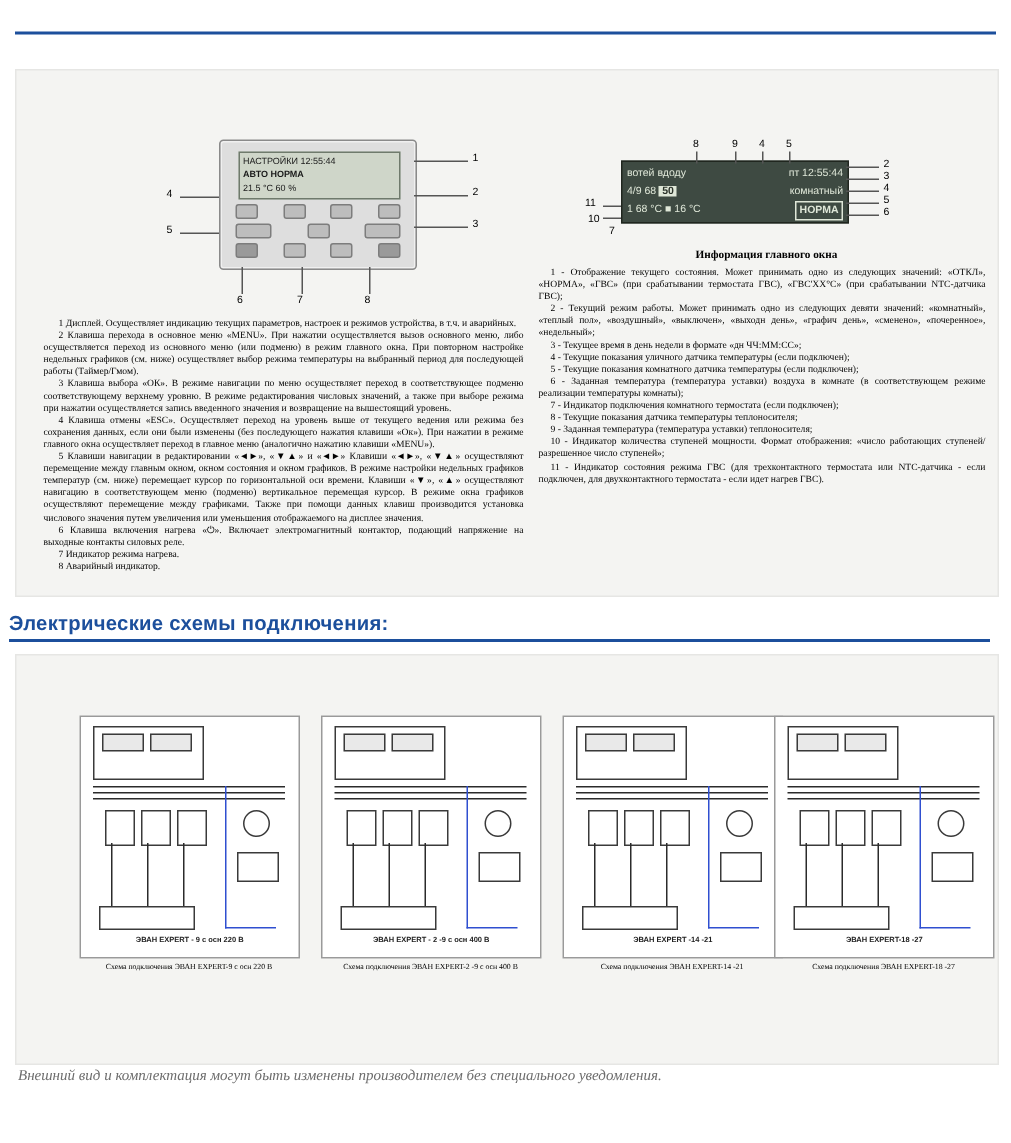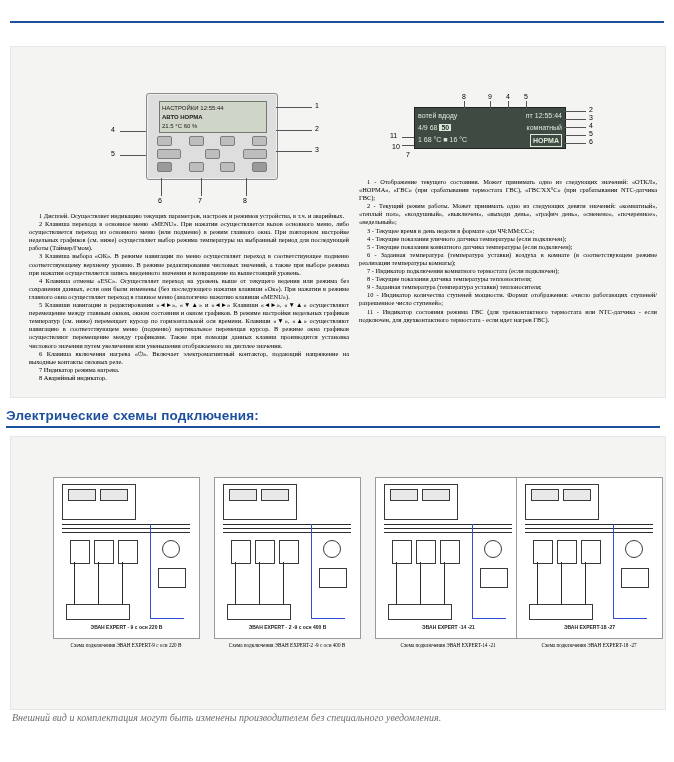--- a/index.html
+++ b/index.html
@@ -248,20 +248,21 @@
     <div class="callout-line" style="left:198px;top:50px;width:22px;height:1px;"></div>
     <span class="callout-num" style="left:223px;top:45px;">6</span>
 
     <span class="callout-num" style="left:24px;top:39px;">11</span>
     <div class="callout-line" style="left:36px;top:44px;width:12px;height:1px;"></div>
     <span class="callout-num" style="left:26px;top:50px;">10</span>
     <div class="callout-line" style="left:36px;top:52px;width:12px;height:1px;"></div>
     <span class="callout-num" style="left:40px;top:58px;">7</span>
   </div>
 
+  <div id="info-caption">Информация главного окна</div>
 
   <div id="right-text">
     <p>1 - Отображение текущего состояния. Может принимать одно из следующих значений: «ОТКЛ», «НОРМА», «ГВС» (при срабатывании термостата ГВС), «ГВС'XX°C» (при срабатывании NTC-датчика ГВС);</p>
     <p>2 - Текущий режим работы. Может принимать одно из следующих девяти значений: «комнатный», «теплый пол», «воздушный», «выключен», «выходн день», «графич день», «сменено», «почеренное», «недельный»;</p>
     <p>3 - Текущее время в день недели в формате «дн ЧЧ:ММ:СС»;</p>
     <p>4 - Текущие показания уличного датчика температуры (если подключен);</p>
     <p>5 - Текущие показания комнатного датчика температуры (если подключен);</p>
     <p>6 - Заданная температура (температура уставки) воздуха в комнате (в соответствующем режиме реализации температуры комнаты);</p>
     <p>7 - Индикатор подключения комнатного термостата (если подключен);</p>
     <p>8 - Текущие показания датчика температуры теплоносителя;</p>

